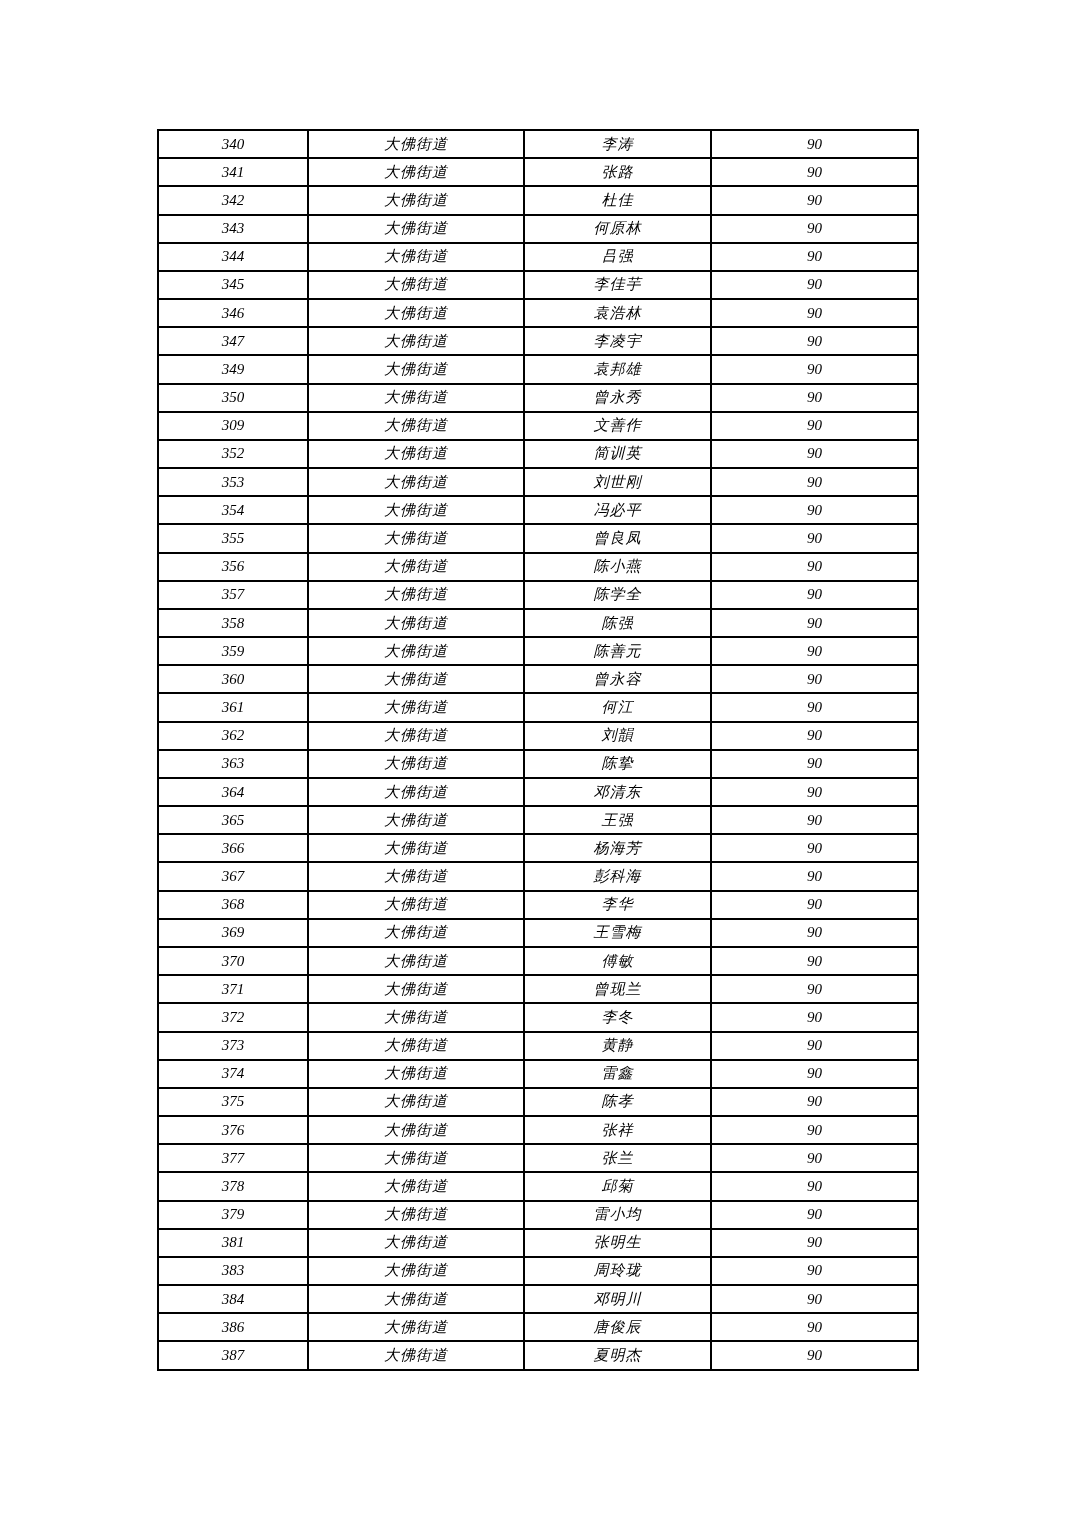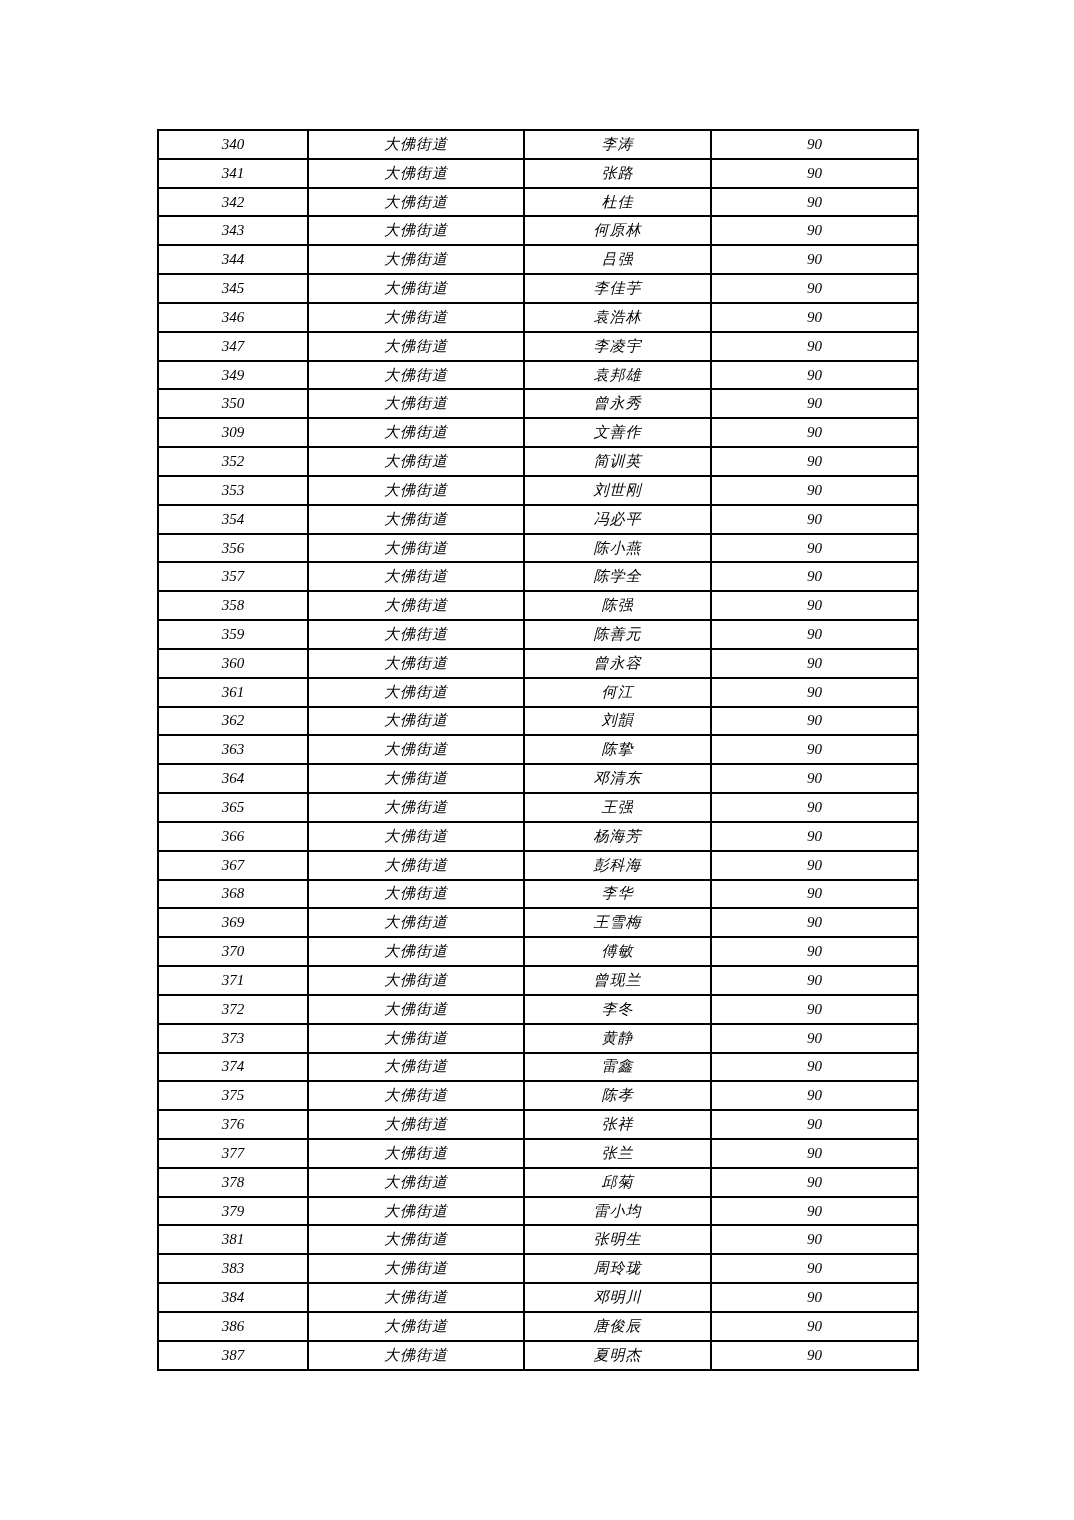--- a/index.html
+++ b/index.html
@@ -139,20 +139,26 @@
           <td class="cell-name">刘世刚</td>
           <td class="cell-score">90</td>
         </tr>
         <tr>
           <td class="cell-serial">354</td>
           <td class="cell-district">大佛街道</td>
           <td class="cell-name">冯必平</td>
           <td class="cell-score">90</td>
         </tr>
         <tr>
+          <td class="cell-serial">355</td>
+          <td class="cell-district">大佛街道</td>
+          <td class="cell-name">曾良凤</td>
+          <td class="cell-score">90</td>
+        </tr>
+        <tr>
           <td class="cell-serial">356</td>
           <td class="cell-district">大佛街道</td>
           <td class="cell-name">陈小燕</td>
           <td class="cell-score">90</td>
         </tr>
         <tr>
           <td class="cell-serial">357</td>
           <td class="cell-district">大佛街道</td>
           <td class="cell-name">陈学全</td>
           <td class="cell-score">90</td>

